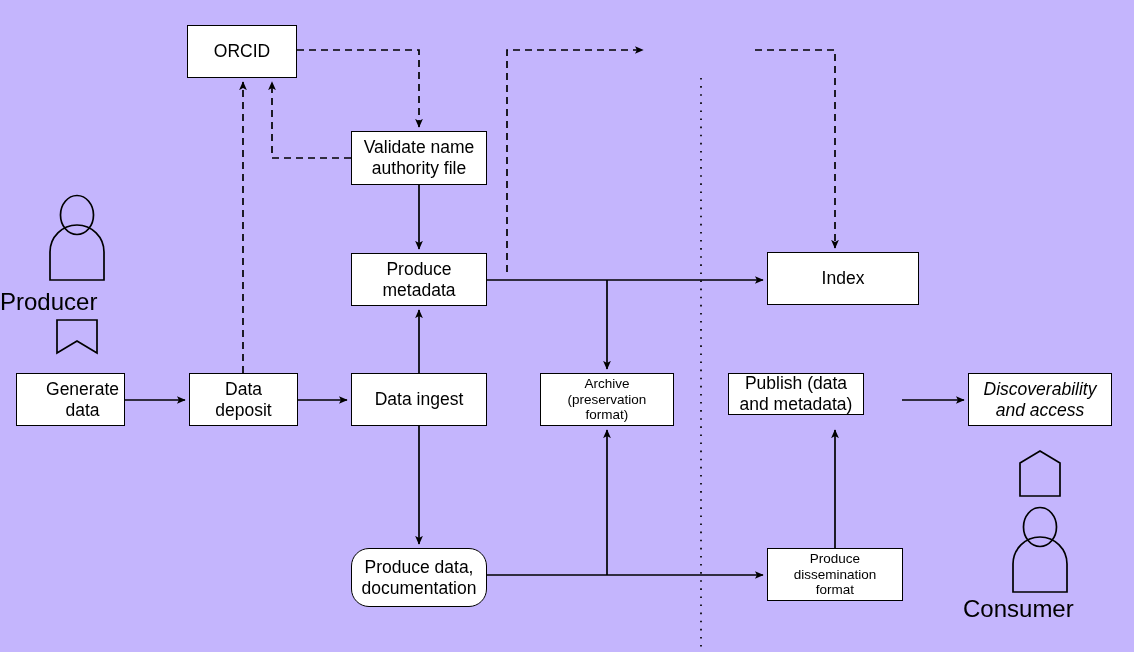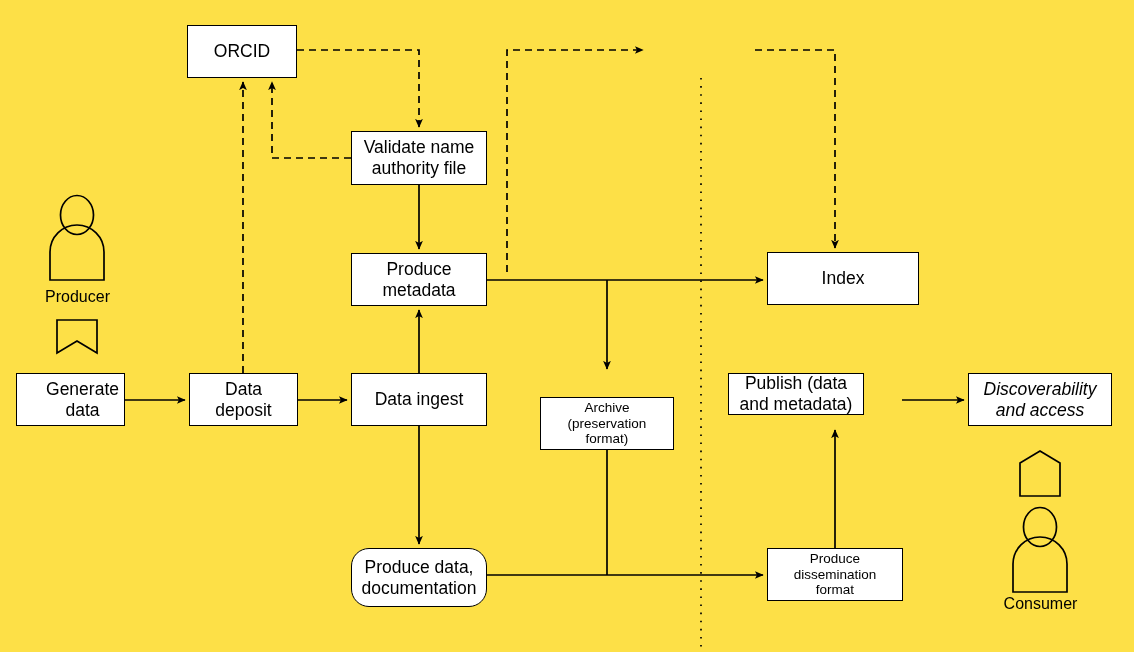--- a/index.html
+++ b/index.html
@@ -4,21 +4,21 @@
 <style>
   html, body {
     margin: 0;
     padding: 0;
     background: #ffffff;
   }
   #canvas {
     position: relative;
     width: 1134px;
     height: 652px;
-    background: #fde047;
+    background: #c4b5fd;
     font-family: "Liberation Sans", sans-serif;
     overflow: hidden;
   }
   #svg-layer {
     position: absolute;
     left: 0;
     top: 0;
     width: 1134px;
     height: 652px;
   }
@@ -40,22 +40,21 @@
     width: 100%;
     white-space: pre-line;
   }
   .f17 { font-size: 17.5px; }
   .f13 { font-size: 13.5px; }
   .node.overflow .lbl {
     position: relative;
   }
   .actor-label {
     position: absolute;
-    text-align: center;
-    font-size: 16px;
+    font-size: 24px;
     color: #000000;
     z-index: 3;
     white-space: nowrap;
   }
 </style>
 </head>
 <body>
 
 <div id="canvas">
 
@@ -145,21 +144,21 @@
 
   <div class="node f17" style="left:189px; top:373px; width:109px; height:53px;">
     <span class="lbl">Data
 deposit</span>
   </div>
 
   <div class="node f17" style="left:351px; top:373px; width:136px; height:53px;">
     <span class="lbl">Data ingest</span>
   </div>
 
-  <div class="node f13 overflow" style="left:540px; top:373px; width:134px; height:53px;margin-top:24px;">
+  <div class="node f13 overflow" style="left:540px; top:373px; width:134px; height:53px;">
     <span class="lbl">Archive
 (preservation
 format)</span>
   </div>
 
   <div class="node f17" style="left:728px; top:373px; width:136px; height:42px;">
     <span class="lbl">Publish (data
 and metadata)</span>
   </div>
 

